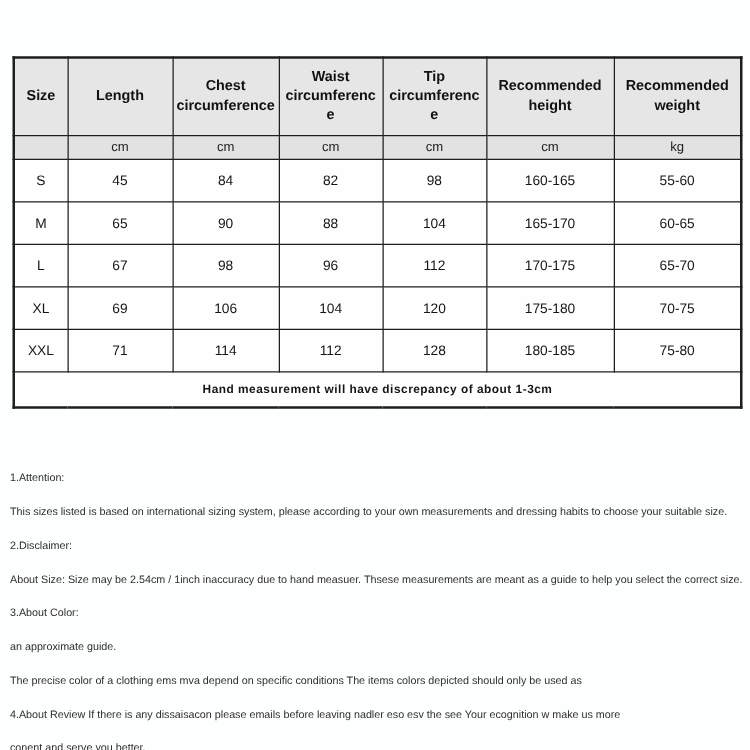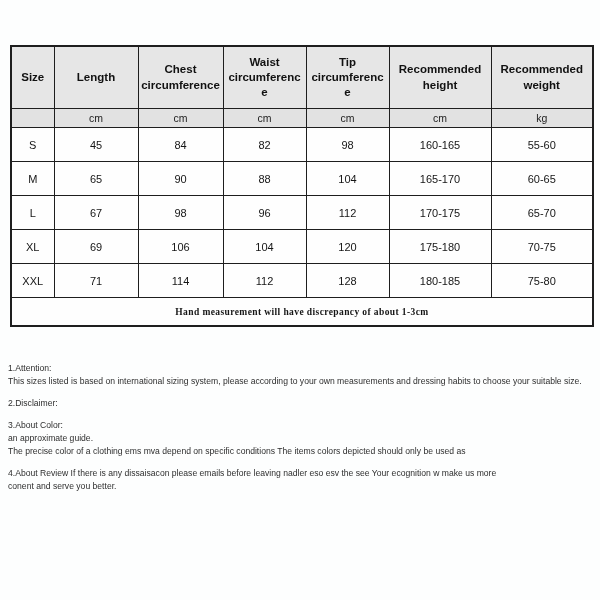--- a/index.html
+++ b/index.html
@@ -43,36 +43,36 @@
     color: #222;
   }
   .size-chart tbody tr.data-row td {
     background: #fefefe;
     font-size: 11px;
     height: 33px;
   }
   .size-chart tr.footnote-row td {
     background: #fefefe;
     height: 27px;
-    font-family: Liberation Serif, serif;
+    font-family: Liberation Sans, sans-serif;
     font-weight: bold;
     font-size: 9.5px;
     letter-spacing: 0.4px;
     text-align: center;
   }
 
   
   .notes {
     position: absolute; left: 8px; top: 362px;
     width: 588px;
     font-size: 8.6px;
     color: #2e2e2e;
   }
   .note-paragraph { margin: 0 0 9px 0; }
-  .note-line { line-height: 13px; white-space: nowrap; }
+  .note-line { line-height: 13px; white-space: nowrap; margin-top: 14px; }
 </style>
 </head>
 <body>
 
 <div class="page">
 
   <table class="size-chart">
     <colgroup>
       <col style="width:43px">
         <col style="width:84px">
@@ -154,20 +154,21 @@
     </tbody>
   </table>
 
   <div class="notes">
     <div class="note-paragraph">
       <div class="note-line" bdata-interactable="false">1.Attention:</div>
       <div class="note-line">This sizes listed is based on international sizing system, please according to your own measurements and dressing habits to choose your suitable size.</div>
     </div>
     <div class="note-paragraph">
       <div class="note-line">2.Disclaimer:</div>
+      <div class="note-line">About Size: Size may be 2.54cm / 1inch inaccuracy due to hand measuer. Thsese measurements are meant as a guide to help you select the correct size.</div>
     </div>
     <div class="note-paragraph">
       <div class="note-line">3.About Color:</div>
       <div class="note-line">an approximate guide.</div>
       <div class="note-line">The precise color of a clothing ems mva depend on specific conditions The items colors depicted should only be used as</div>
     </div>
     <div class="note-paragraph">
       <div class="note-line">4.About Review If there is any dissaisacon please emails before leaving nadler eso esv the see Your ecognition w make us more</div>
       <div class="note-line">conent and serve you better.</div>
     </div>

